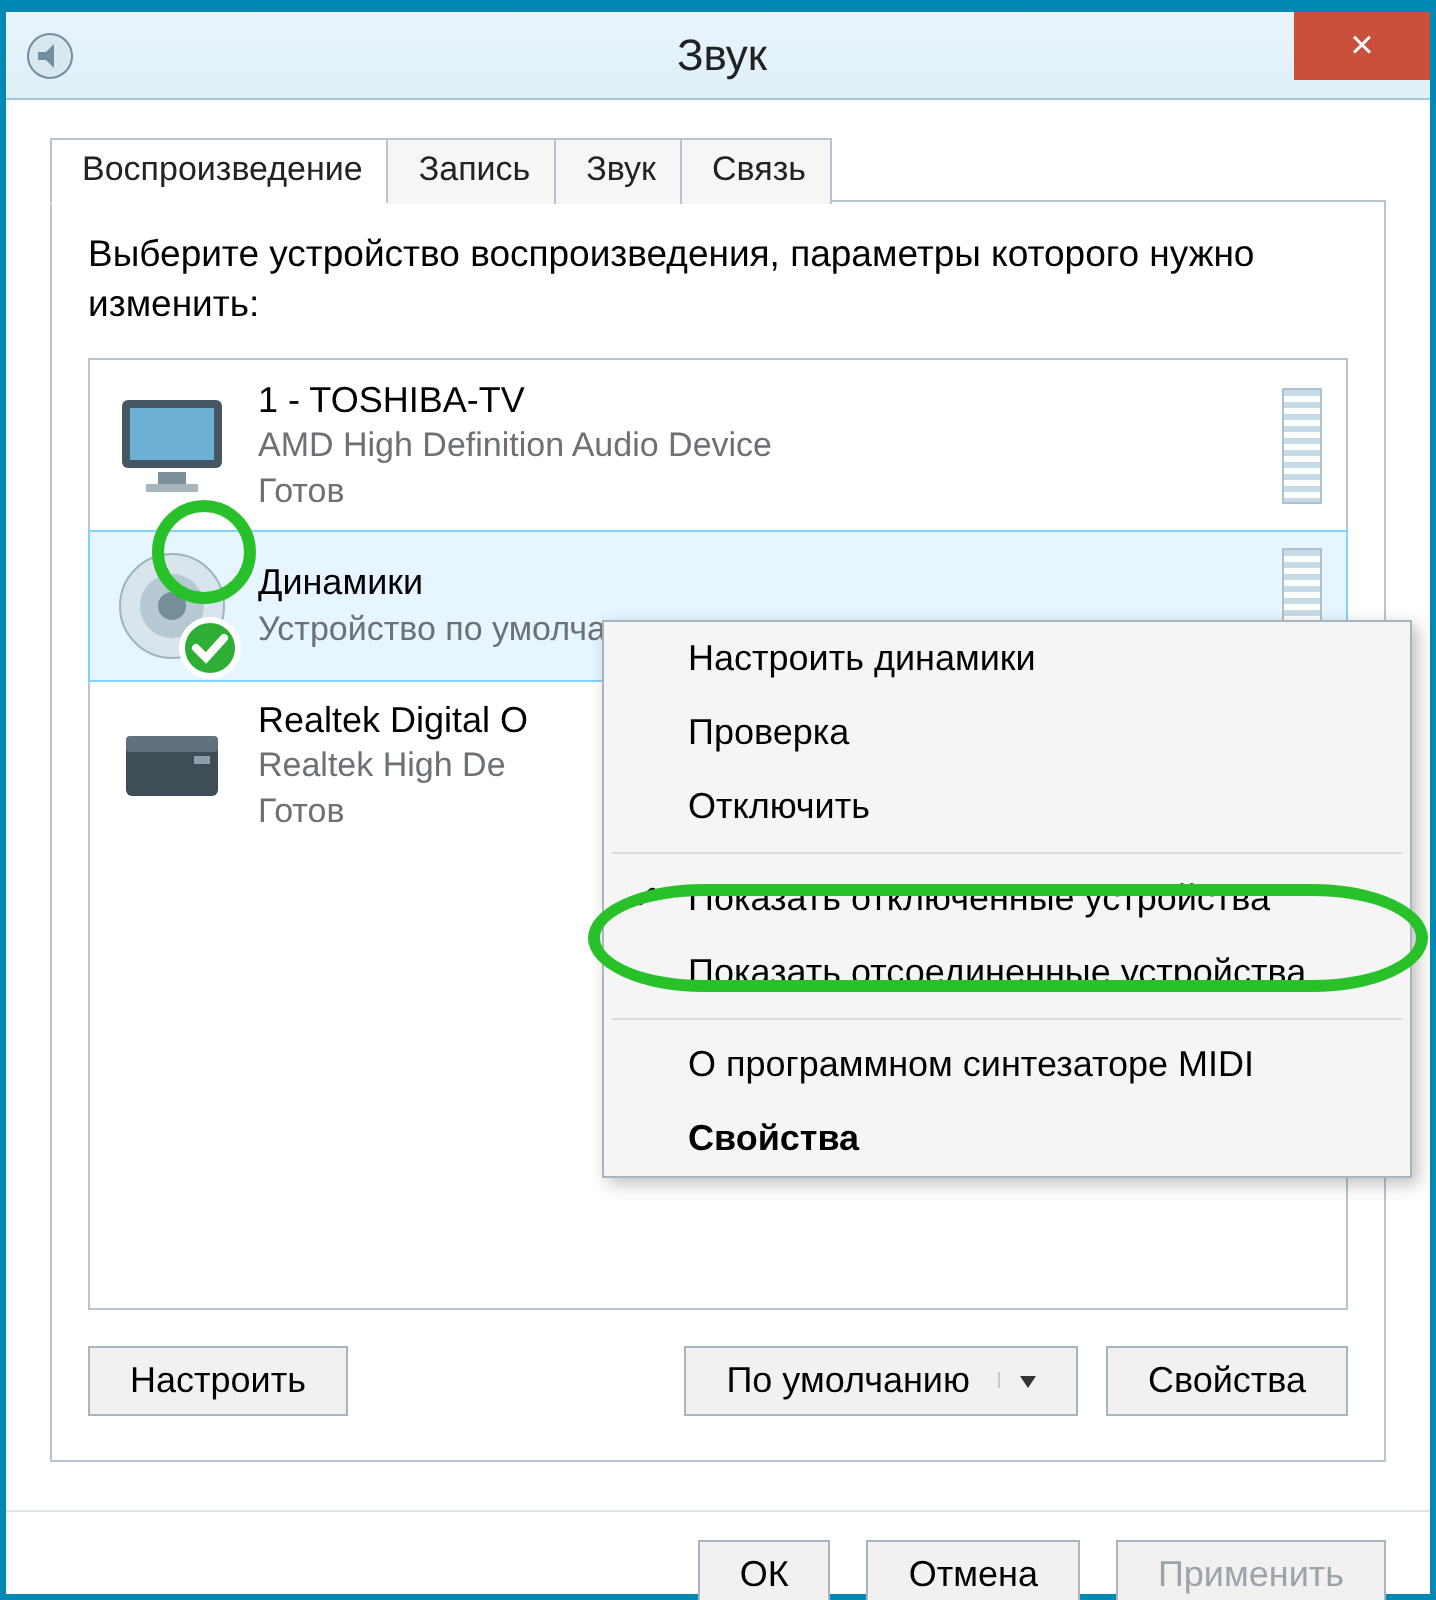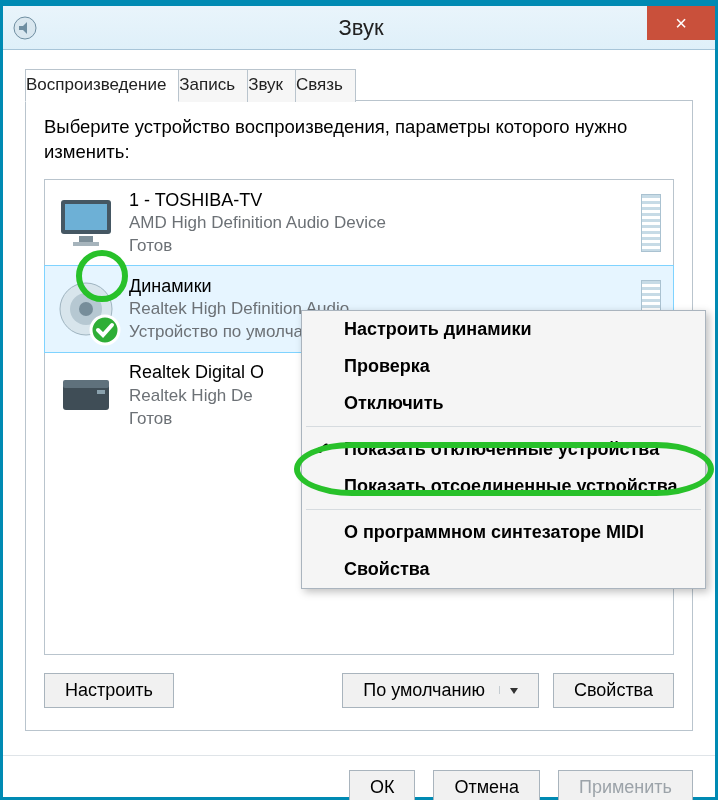--- a/index.html
+++ b/index.html
@@ -66,21 +66,21 @@
     position: absolute;
     top: -32px;
     left: -1px;
     display: flex;
     height: 33px;
   }
   .tab {
     border: 1px solid #b9c4cd;
     border-bottom: none;
     background: #f6f6f6;
-    padding: 5px 12px 4px 0;
+    padding: 5px 12px 4px 15px;
     font-size: 17px;
     color: #222;
     margin-right: -1px;
     cursor: pointer;
   }
   .tab.active {
     background: #fff;
     border-bottom: 1px solid #fff;
     position: relative;
     z-index: 2;
@@ -172,21 +172,20 @@
     box-shadow: 3px 3px 8px rgba(0,0,0,0.25);
     z-index: 40;
     font-size: 18px;
   }
   .menu-item {
     padding: 8px 14px 8px 42px;
     color: #000;
     white-space: nowrap;
     cursor: pointer;
     position: relative;
-    font-weight: bold;
   }
   .menu-item.checked::before {
     content: "✔";
     position: absolute;
     left: 14px;
     top: 8px;
     color: #000;
     font-size: 16px;
   }
   .menu-item.bold { font-weight: bold; }
@@ -286,21 +285,20 @@
             </svg>
             <span class="default-badge">
               <svg viewBox="0 0 32 32">
                 <circle cx="16" cy="16" r="14" fill="#2fae36" stroke="#fff" stroke-width="3"></circle>
                 <polyline points="9,16 14,21 23,11" fill="none" stroke="#fff" stroke-width="4" stroke-linecap="round"></polyline>
               </svg>
             </span>
           </div>
           <div class="device-text">
             <div class="device-title">Динамики</div>
-            <div class="device-sub">Realtek High Definition Audio</div>
             <div class="device-sub">Устройство по умолчанию</div>
           </div>
           <div class="device-meter"></div>
         </div>
 
         <div class="device-item">
           <div class="device-icon">
             <svg viewBox="0 0 58 58">
               <rect x="6" y="18" width="46" height="26" rx="3" fill="#3f4d56"></rect>
               <rect x="6" y="14" width="46" height="8" rx="2" fill="#5f717c"></rect>

